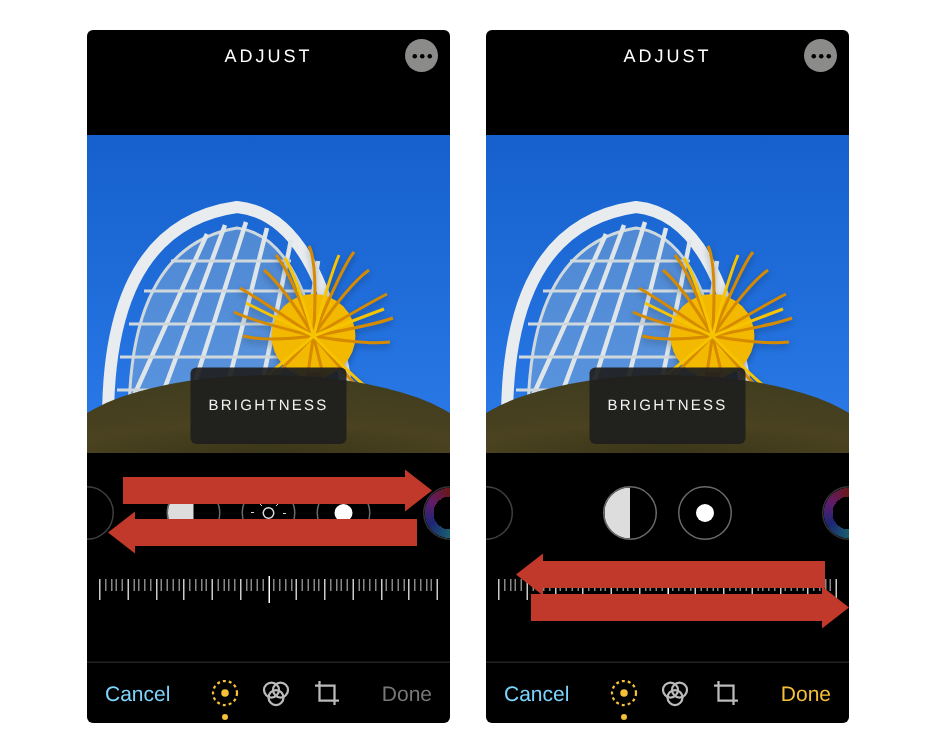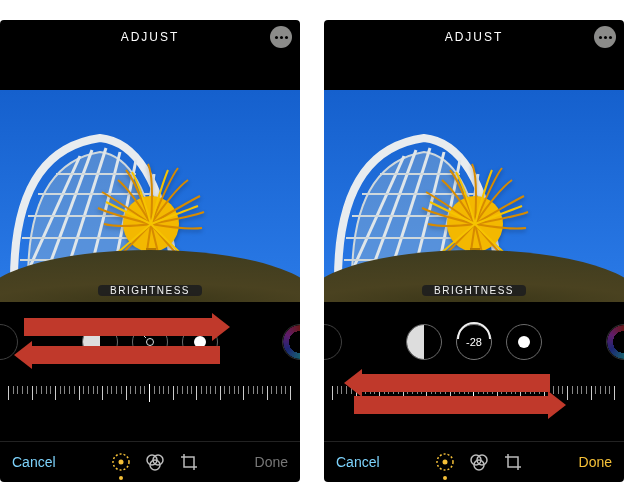--- a/index.html
+++ b/index.html
@@ -1,30 +1,30 @@
 <!DOCTYPE html>
 <html><head>
 <meta charset="utf-8">
 <style>
 html,body{margin:0;padding:0;background:#fff;font-family:-apple-system,Helvetica,Arial,sans-serif;}
 .stage{display:flex;gap:24px;justify-content:center;padding:20px 0;}
-.phone{width:300px;height:462px;background:#000;border-radius:4px;position:relative;overflow:hidden;color:#fff;}
+.phone{width:242px;height:462px;background:#000;border-radius:4px;position:relative;overflow:hidden;color:#fff;}
 .topbar{height:34px;display:flex;align-items:center;justify-content:center;position:relative;}
 .topbar .title{font-size:12px;letter-spacing:2px;font-weight:500;}
 .more-btn{position:absolute;right:8px;top:6px;width:22px;height:22px;border-radius:50%;background:#8b8b89;display:flex;align-items:center;justify-content:center;}
 .more-btn span{display:inline-block;width:3px;height:3px;background:#000;border-radius:50%;margin:0 1px;}
 .photo{width:100%;height:212px;position:relative;margin-top:36px;overflow:hidden;}
 .sky{position:absolute;inset:0;background:linear-gradient(180deg,#1560cd 0%,#2b7be8 100%);}
 .hill{position:absolute;left:-20px;right:-20px;bottom:0;height:52px;background:radial-gradient(ellipse 160% 120% at 50% 100%,#3a3618 0%,#4a4220 30%,#3b3a1f 100%);border-radius:50% 50% 0 0/100% 100% 0 0;}
 .building{position:absolute;left:10px;bottom:22px;width:170px;height:160px;}
 .arch{position:absolute;left:0;bottom:0;width:170px;height:150px;}
 .arch svg{width:100%;height:100%;}
 .sculpture{position:absolute;left:96px;bottom:30px;width:110px;height:110px;}
 .sculpture svg{width:100%;height:100%;filter:drop-shadow(0 2px 2px rgba(0,0,0,.3));}
-.overlay-label{position:absolute;left:50%;bottom:6px;transform:translateX(-50%);background:rgba(30,30,30,.92);color:#f2f2f2;font-size:10px;letter-spacing:1.5px;padding:0 12px;border-radius:4px;}
+.overlay-label{position:absolute;left:50%;bottom:6px;transform:translateX(-50%);background:rgba(30,30,30,.92);color:#f2f2f2;font-size:10px;letter-spacing:1.5px;padding:20px 12px;border-radius:4px;}
 .dials{height:64px;display:flex;align-items:center;justify-content:center;gap:14px;position:relative;margin-top:8px;}
 .dial{width:34px;height:34px;border-radius:50%;border:1px solid #6a6a6a;display:flex;align-items:center;justify-content:center;color:#ddd;background:#000;}
 .dial.half{position:relative;overflow:hidden;}
 .dial.half::before{content:"";position:absolute;left:0;top:0;bottom:0;width:50%;background:#ddd;}
 .dial.sun{position:relative;}
 .dial.sun::before{content:"";width:6px;height:6px;border:1px solid #ddd;border-radius:50%;}
 .dial.sun::after{content:"";position:absolute;inset:4px;background:
  radial-gradient(circle,transparent 5px,transparent 5px),
  conic-gradient(#ddd 0 2deg,transparent 2deg 45deg,#ddd 45deg 47deg,transparent 47deg 90deg,#ddd 90deg 92deg,transparent 92deg 135deg,#ddd 135deg 137deg,transparent 137deg 180deg,#ddd 180deg 182deg,transparent 182deg 225deg,#ddd 225deg 227deg,transparent 227deg 270deg,#ddd 270deg 272deg,transparent 272deg 315deg,#ddd 315deg 317deg,transparent 317deg 360deg);
  -webkit-mask:radial-gradient(circle,transparent 5px,#000 5px 12px,transparent 12px);mask:radial-gradient(circle,transparent 5px,#000 5px 12px,transparent 12px);border-radius:50%;}
@@ -292,26 +292,20 @@
         <rect x="50" y="86" width="10" height="22" fill="#b87a00"></rect>
       </svg>
     </div>
     <div class="hill"></div>
     <div class="overlay-label">BRIGHTNESS</div>
   </div>
 
   <div class="dials">
     <div class="dial edge left half"></div>
     <div class="dial half"></div>
-    <div class="dial value">
-      <div class="arc-top"><svg viewBox="0 0 38 22">
-              <path d="M3 19 A16 16 0 0 1 35 19" fill="none" stroke="#eee" stroke-width="2"></path>
-            </svg></div>
-      <span>-28</span>
-    </div>
     <div class="dial dot"></div>
     <div class="dial rainbow-inner edge right"></div>
   </div>
 
   <div class="ruler">
     <div class="small-dot" style="left:60%;"></div>
     <div class="ticks" id="ticksR">
           <span class="major"></span>
           <span></span>
           <span></span>

